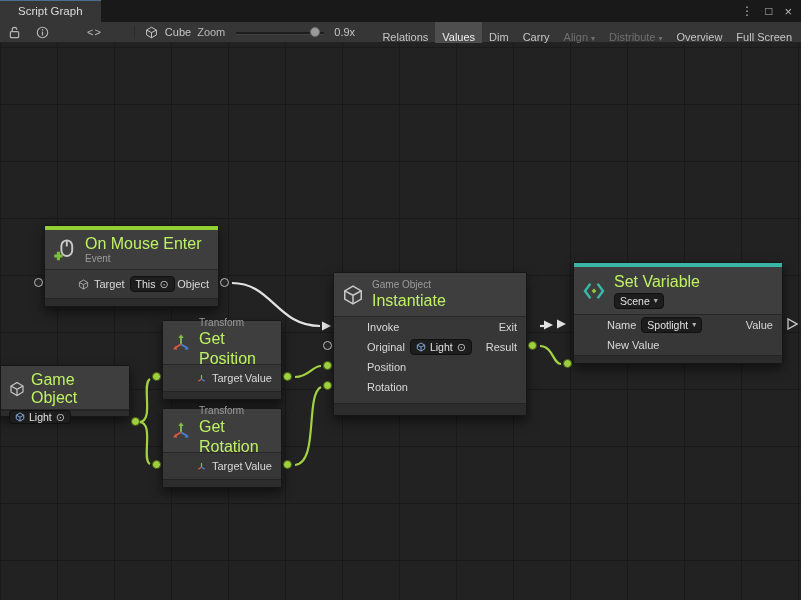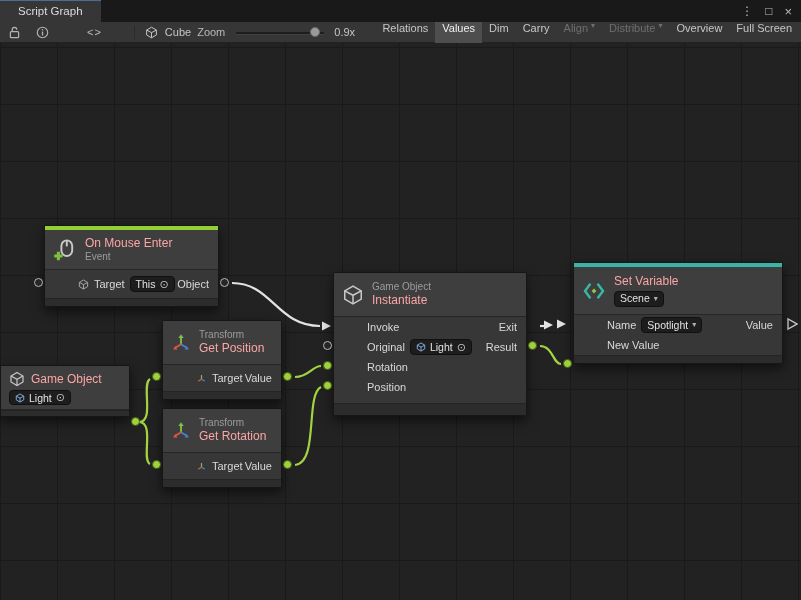--- a/index.html
+++ b/index.html
@@ -22,21 +22,21 @@
   .ticon { display:inline-flex; align-items:center; justify-content:center; height:21px; padding:0 4px; }
   .sep { width:1px; height:13px; background:#2a2a2a; margin:0 6px; }
   .tlabel { padding:0 3px; }
   .code-glyph { font-size:11px; letter-spacing:1px; color:#bdbdbd; }
   .slider { position:relative; width:88px; height:21px; margin-left:8px; }
   .slider .track { position:absolute; left:0; right:0; top:10px; height:2px; background:#1e1e1e;
                    box-shadow:0 1px 0 rgba(255,255,255,.05); }
   .slider .handle { position:absolute; top:5px; left:74px; width:10px; height:10px; border-radius:50%;
                     background:#9a9a9a; border:1px solid #6d6d6d; }
   .tb-group { margin-left:auto; display:flex; height:21px; }
-  .tbtn { height:21px; display:flex; align-items:flex-start; gap:3px; padding:0 7px; color:#c6c6c6; }
+  .tbtn { height:21px; display:flex; align-items:flex-end; gap:3px; padding:0 7px; color:#c6c6c6; }
   .tbtn.active { background:#4e4e4e; color:#efefef; }
   .tbtn.dim { color:#6e6e6e; }
   .caret { font-size:8px; line-height:1; color:inherit; }
 
   
   .canvas { position:absolute; top:43px; left:0; width:801px; height:557px; background:#222222;
     background-image:
       linear-gradient(to right,#1a1a1a 1px,transparent 1px),
       linear-gradient(to bottom,#1a1a1a 1px,transparent 1px);
     background-size:57px 57px, 57px 57px;
@@ -50,21 +50,21 @@
   
   .node { position:absolute; background:#373737; border:1px solid #161616; border-radius:2px;
           box-shadow:0 5px 12px rgba(0,0,0,.55); }
   .accent { height:4px; }
   .accent.green { background:#93d032; }
   .accent.teal  { background:#3ab5a5; }
   .n-header { display:flex; align-items:center; gap:8px; padding:4px 8px; background:#3e3e3e;
               border-bottom:1px solid #262626; }
   .n-titles { display:flex; flex-direction:column; justify-content:center; line-height:1.2; }
   .n-cat, .n-sub { font-size:10px; color:#9c9c9c; }
-  .n-title { font-size:12px; color:#fca5a5; }
+  .n-title { font-size:16px; color:#bef264; }
   .n-row { display:flex; align-items:center; justify-content:space-between; padding:0 9px; background:#373737;margin-left:24px; }
   .n-left, .n-right { display:flex; align-items:center; gap:5px; }
   .p-label { font-size:11px; color:#d8d8d8; white-space:nowrap; }
   .n-spacer { background:#373737; }
   .n-footer { background:#2c2c2c; border-top:1px solid #242424; }
   .chip { display:inline-flex; align-items:center; gap:4px; height:16px; padding:0 5px;
           background:#1d1d1d; border:1px solid #101010; border-radius:4px; font-size:10.5px; color:#e2e2e2; }
   .chip .tgt { font-size:11px; color:#c2c2c2; line-height:1; }
   .chip .caret { color:#b0b0b0; }
   .mi { display:inline-flex; align-items:center; }
@@ -324,24 +324,24 @@
                   <path d="M2 5l6 3.2L14 5M8 8.2V14.5" fill="none" stroke="#7fa8d8" stroke-width="1.6"></path>
                 </svg>
             </span>
             <span>Light</span>
             <span class="tgt">⊙</span>
           </span>
         </div>
         <span class="p-label">Result</span>
       </div>
       <div class="n-row" style="height:20px">
+        <span class="p-label">Position</span>
+      </div>
+      <div class="n-row" style="height:20px">
         <span class="p-label">Rotation</span>
-      </div>
-      <div class="n-row" style="height:20px">
-        <span class="p-label">Position</span>
       </div>
       <div class="n-spacer" style="height:6px"></div>
       <div class="n-footer" style="height:12px"></div>
       <span class="port hollow" style="left:-11px;top:68px"></span>
       <span class="port green" style="left:-11px;top:88px"></span>
       <span class="port green" style="left:-11px;top:108px"></span>
       <span class="port green" style="right:-11px;top:68px"></span>
     </div>
 
     <div class="node" style="left:573px;top:219px;width:210px">

